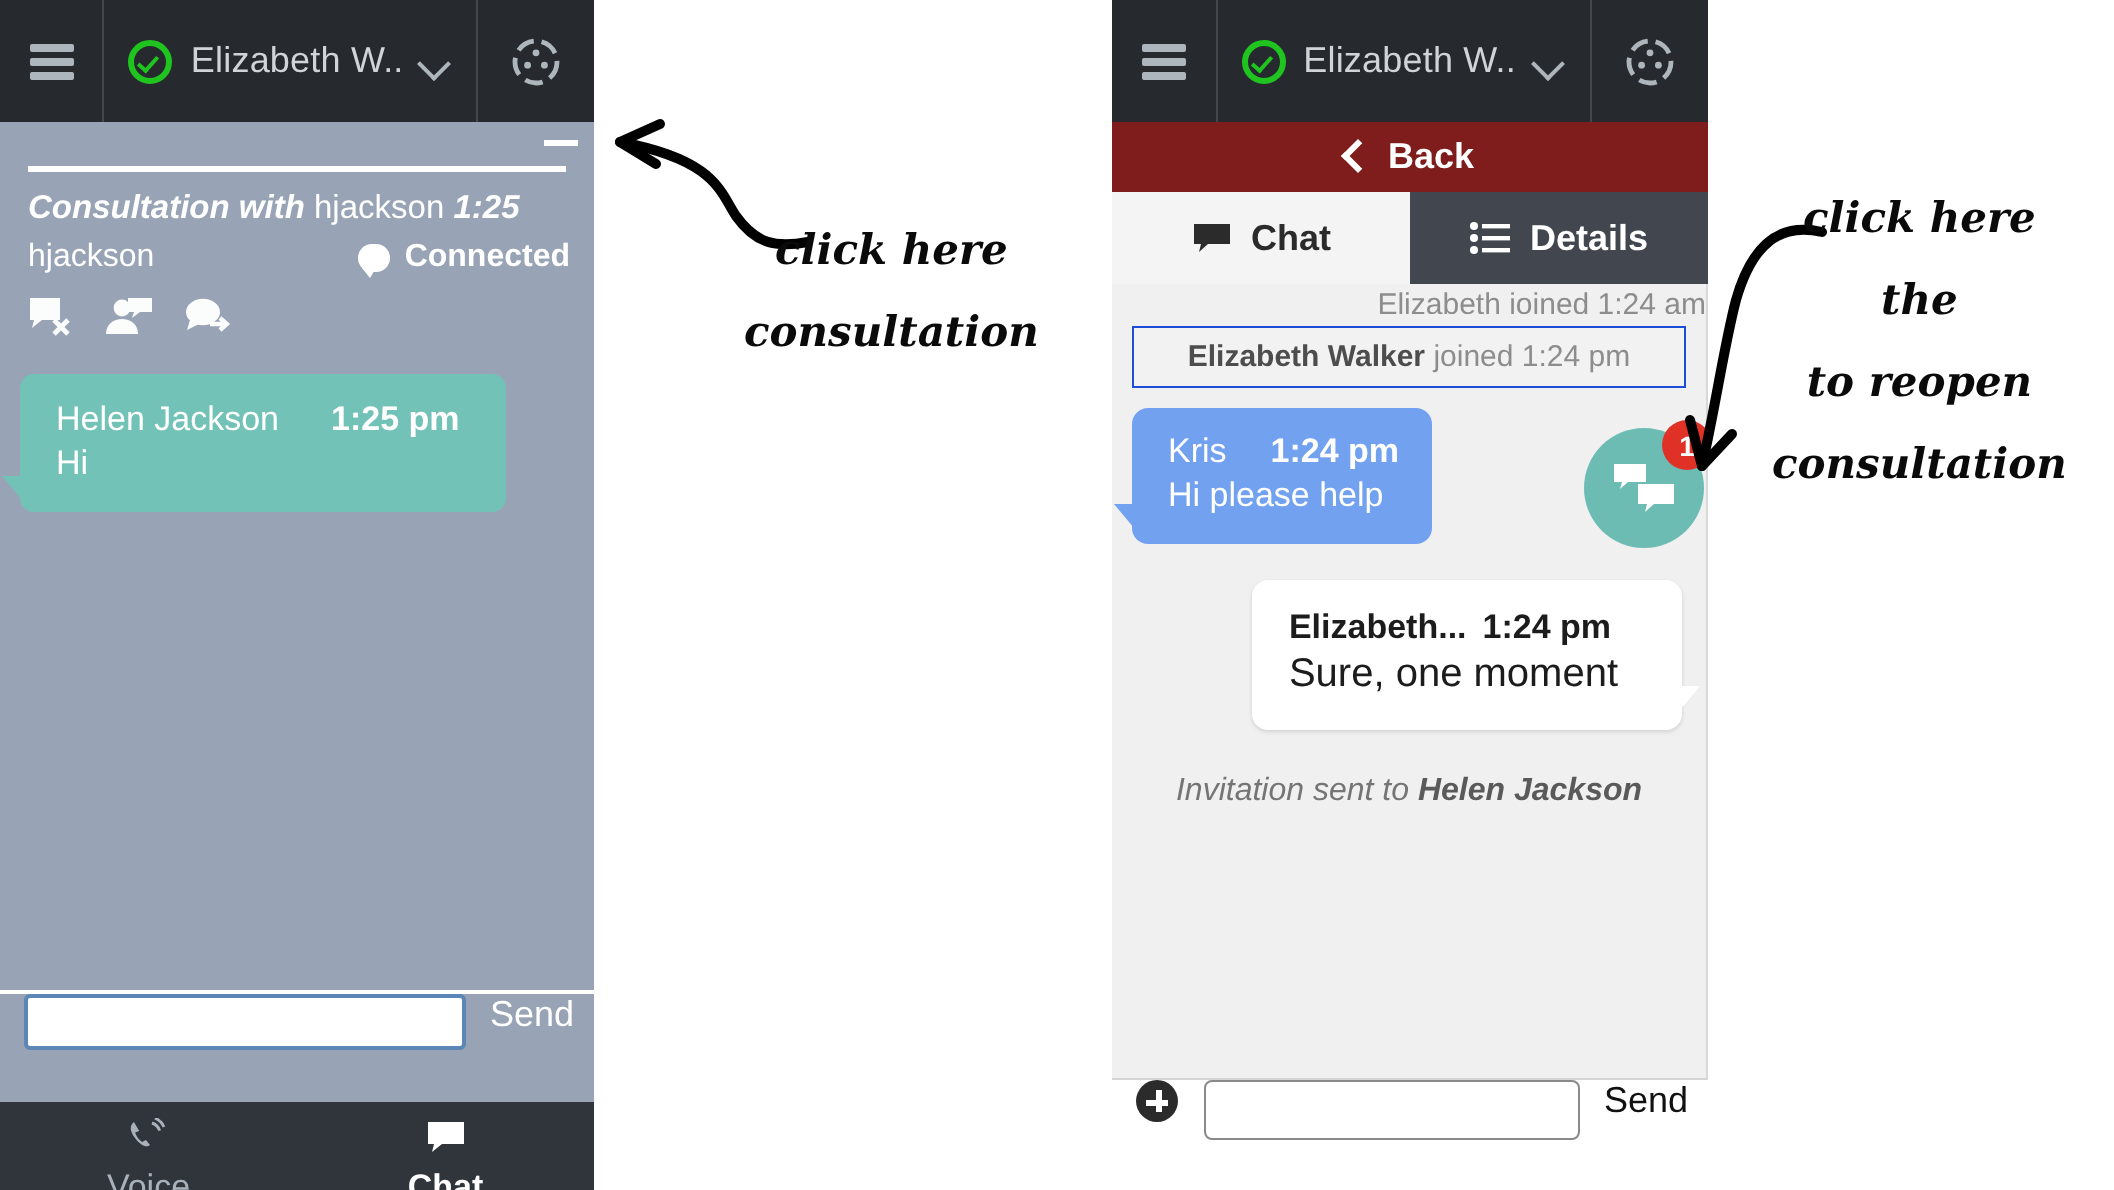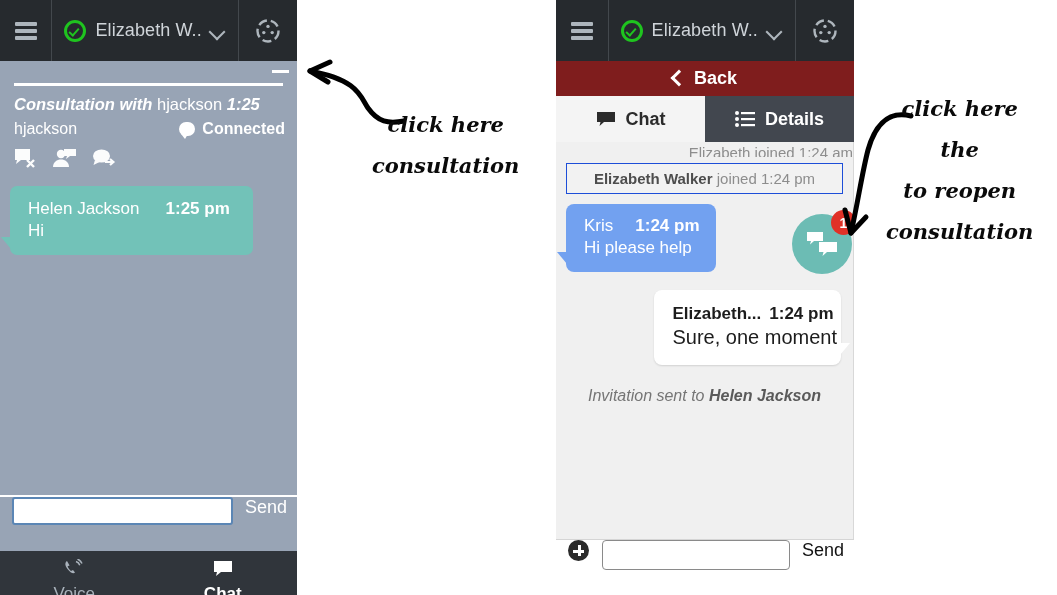--- a/index.html
+++ b/index.html
@@ -422,21 +422,21 @@
     align-items: center;
     justify-content: center;
   }
 
   .row-out { display: flex; justify-content: flex-end; padding: 18px 12px 0 0; }
   .bubble.white {
     position: relative;
     background: #ffffff;
     border-radius: 8px;
     color: #1c1c1c;
-    padding: 14px 4px 16px 18px;
+    padding: 14px 32px 16px 18px;
     box-shadow: 0 1px 2px rgba(0,0,0,.13);
     max-width: 215px;
     box-sizing: border-box;
     margin-left: 18px;
   }
   .bubble.white::after {
     content: "";
     position: absolute;
     right: -9px;
     bottom: 10px;

